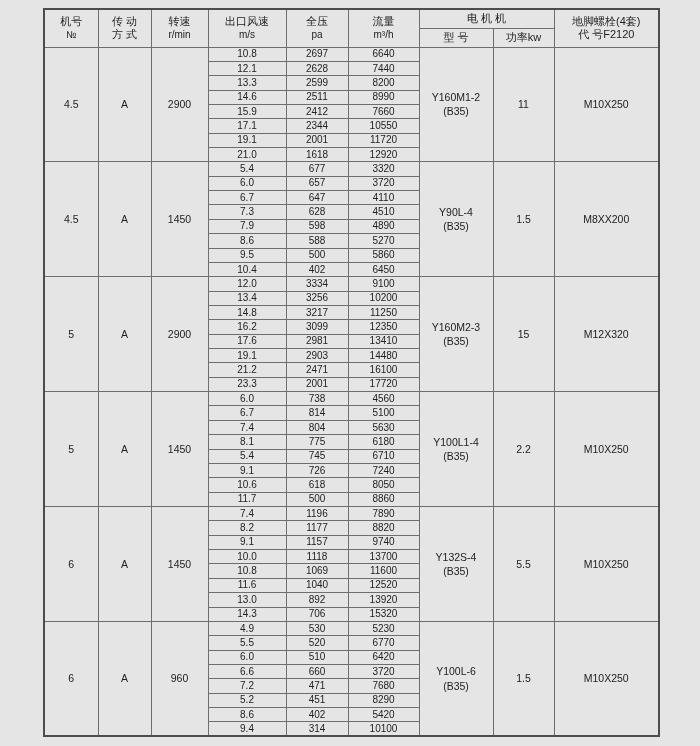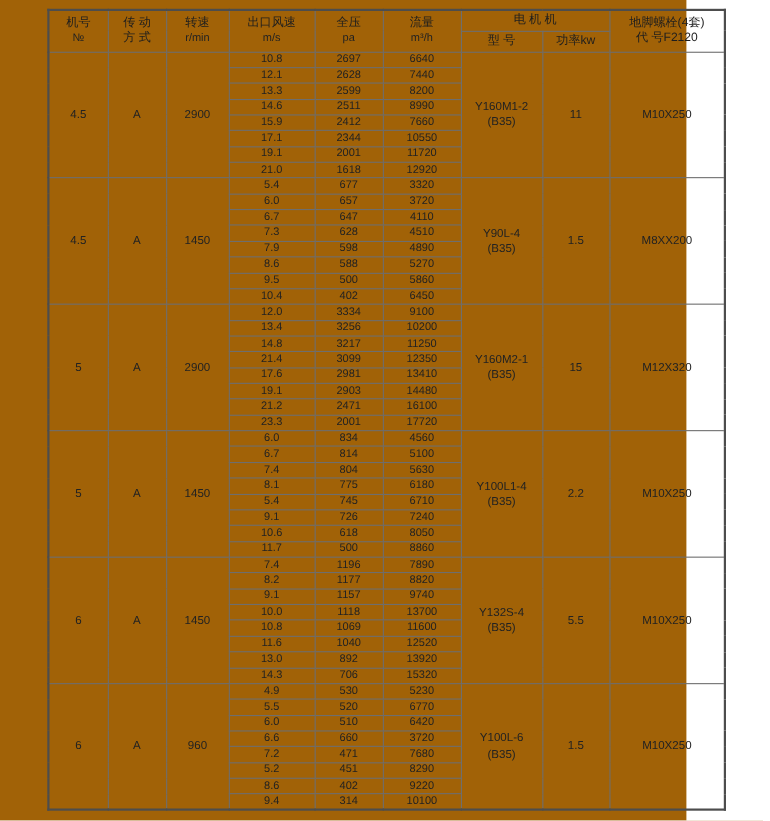--- a/index.html
+++ b/index.html
@@ -1,19 +1,19 @@
 <!DOCTYPE html>
 <html><head>
 <meta charset="utf-8">
 <style>
   html,body { margin:0; padding:0; background:#ffffff; }
   .page {
     position:relative;
-    width:624px; height:746px;
-    background:#a16207;
+    width:700px; height:746px;
+    background:#e5e5e5;
     font-family:"Liberation Sans", sans-serif;
     color:#1e1e1e;
   }
   table.spec {
     position:absolute; left:43px; top:8px;
     width:615px;
     border-collapse:collapse;
     table-layout:fixed;
     border:2px solid #4d4d4d;
   }
@@ -194,38 +194,38 @@
           <td class="num-cell">6450</td>
         </tr>
         <tr>
           <td rowspan="8" class="group-cell">5</td>
           <td rowspan="8" class="group-cell">A</td>
           <td rowspan="8" class="group-cell">2900</td>
           <td class="num-cell">12.0</td>
           <td class="num-cell">3334</td>
           <td class="num-cell">9100</td>
           <td rowspan="8" class="group-cell">
-            <div>Y160M2-1</div>
+            <div>Y160M2-3</div>
             <div>(B35)</div>
           </td>
           <td rowspan="8" class="group-cell">15</td>
           <td rowspan="8" class="group-cell">M12X320</td>
         </tr>
         <tr>
           <td class="num-cell">13.4</td>
           <td class="num-cell">3256</td>
           <td class="num-cell">10200</td>
         </tr>
         <tr>
           <td class="num-cell">14.8</td>
           <td class="num-cell">3217</td>
           <td class="num-cell">11250</td>
         </tr>
         <tr>
-          <td class="num-cell">21.4</td>
+          <td class="num-cell">16.2</td>
           <td class="num-cell">3099</td>
           <td class="num-cell">12350</td>
         </tr>
         <tr>
           <td class="num-cell">17.6</td>
           <td class="num-cell">2981</td>
           <td class="num-cell">13410</td>
         </tr>
         <tr>
           <td class="num-cell">19.1</td>
@@ -240,21 +240,21 @@
         <tr>
           <td class="num-cell">23.3</td>
           <td class="num-cell">2001</td>
           <td class="num-cell">17720</td>
         </tr>
         <tr>
           <td rowspan="8" class="group-cell">5</td>
           <td rowspan="8" class="group-cell">A</td>
           <td rowspan="8" class="group-cell">1450</td>
           <td class="num-cell">6.0</td>
-          <td class="num-cell">834</td>
+          <td class="num-cell">738</td>
           <td class="num-cell">4560</td>
           <td rowspan="8" class="group-cell">
             <div>Y100L1-4</div>
             <div>(B35)</div>
           </td>
           <td rowspan="8" class="group-cell">2.2</td>
           <td rowspan="8" class="group-cell">M10X250</td>
         </tr>
         <tr>
           <td class="num-cell">6.7</td>
@@ -375,21 +375,21 @@
           <td class="num-cell">7680</td>
         </tr>
         <tr>
           <td class="num-cell">5.2</td>
           <td class="num-cell">451</td>
           <td class="num-cell">8290</td>
         </tr>
         <tr>
           <td class="num-cell">8.6</td>
           <td class="num-cell">402</td>
-          <td class="num-cell">9220</td>
+          <td class="num-cell">5420</td>
         </tr>
         <tr>
           <td class="num-cell">9.4</td>
           <td class="num-cell">314</td>
           <td class="num-cell">10100</td>
         </tr>
       </tbody>
   </table>
 </div>
 

